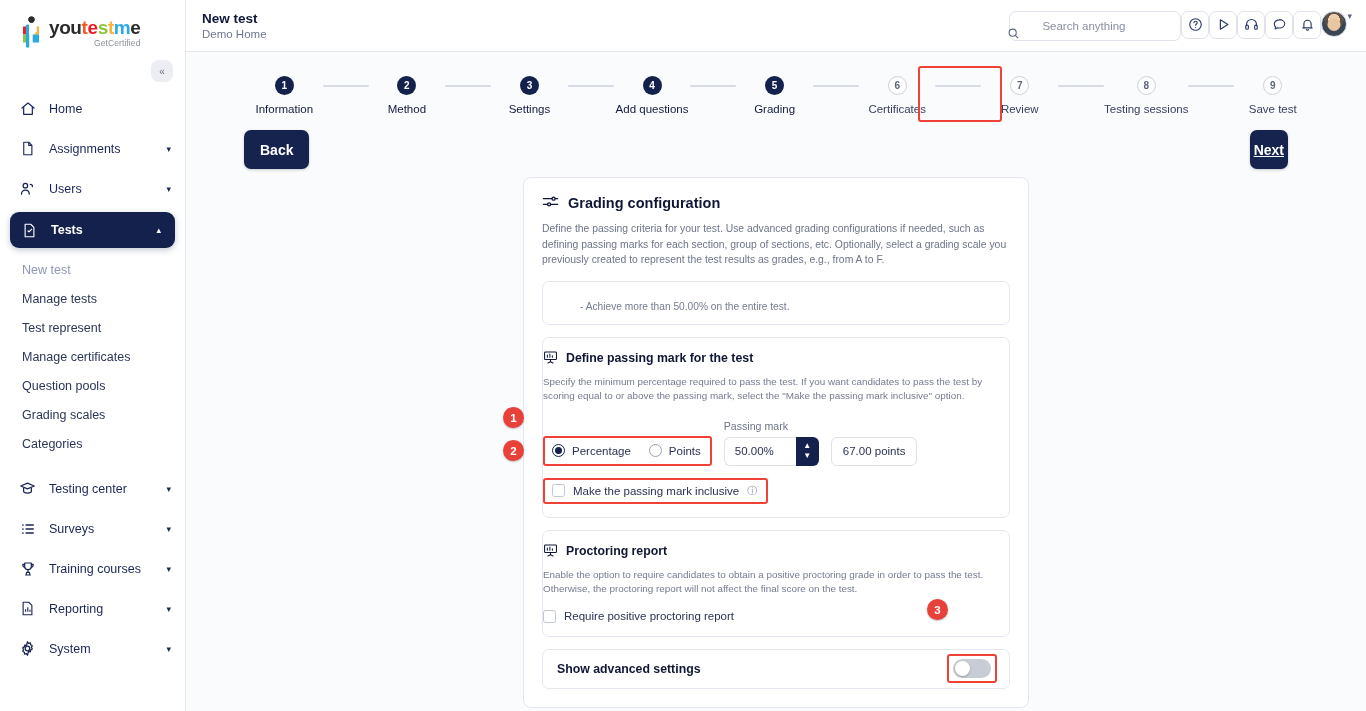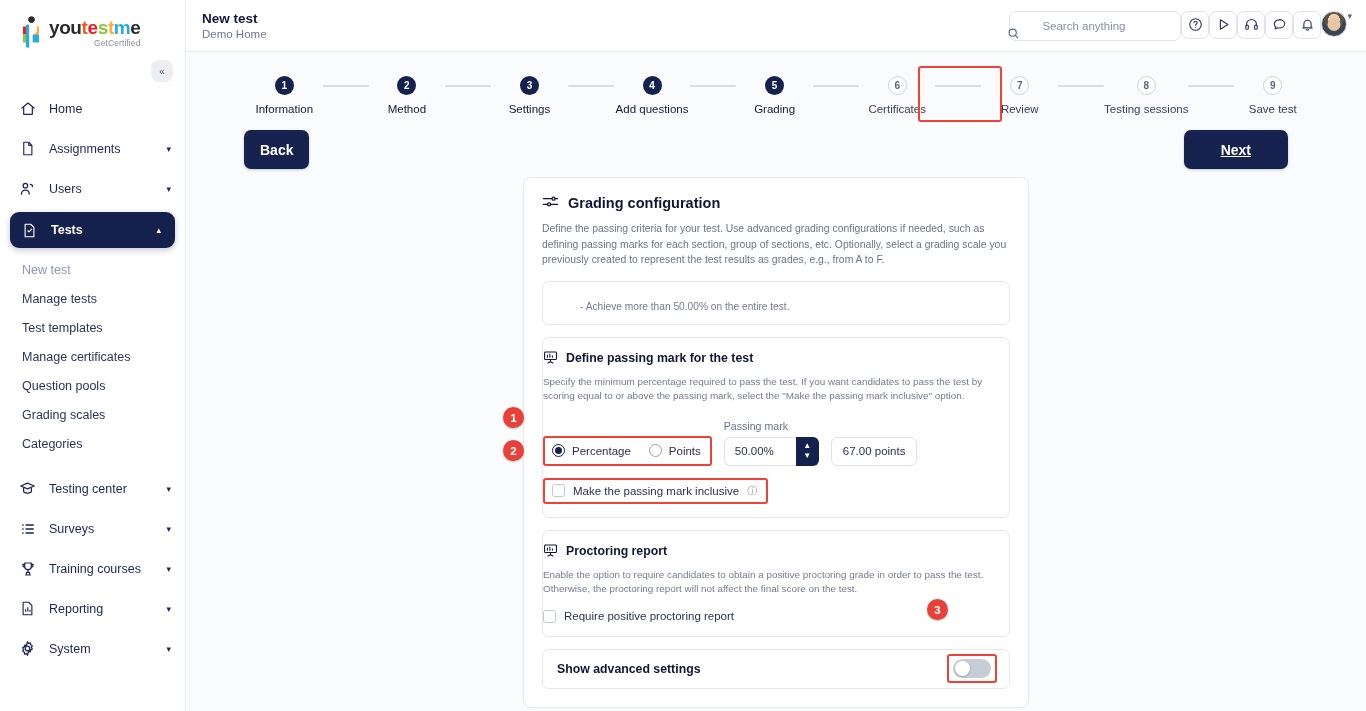--- a/index.html
+++ b/index.html
@@ -116,21 +116,21 @@
     position:absolute; border: 2.5px solid #ef4136; border-radius: 3px;
     left: 672px; top: 0px; width: 84px; height: 56px; pointer-events:none;
   }
 
   .btnrow { display:flex; align-items:center; margin: 8px 78px 0 58px; }
   .btn {
     background:#16234f; color:#fff; border:none; border-radius:7px;
     height: 39px; padding: 0 16px; font-size: 14px; font-weight: 700;
     font-family: inherit; cursor: pointer; box-shadow: 0 1px 3px rgba(0,0,0,.2);
   }
-  .btn.next { margin-left:auto; padding: 0 37px; text-decoration: underline; }
+  .btn.next { margin-left:auto; padding: 0 4px; text-decoration: underline; }
 
   
   .card-wrap { display:flex; justify-content:center; margin-top: 8px; }
   .card {
     width: 506px; background: #fff; border: 1px solid #e4e7ef; border-radius: 8px;
     padding: 16px 18px 18px 18px;
   }
   .card-title {
     display:flex; align-items:center; gap: 9px;
     font-size: 14.5px; font-weight: 700; color:#101736;
@@ -304,21 +304,21 @@
         <span class="chev">▴</span>
       </div>
 
       <div class="sub-item current">
         <span>New test</span>
       </div>
       <div class="sub-item">
         <span>Manage tests</span>
       </div>
       <div class="sub-item">
-        <span>Test templates</span>
+        <span>Test represent</span>
       </div>
       <div class="sub-item">
         <span>Manage certificates</span>
       </div>
       <div class="sub-item">
         <span>Question pools</span>
       </div>
       <div class="sub-item">
         <span>Grading scales</span>
       </div>

